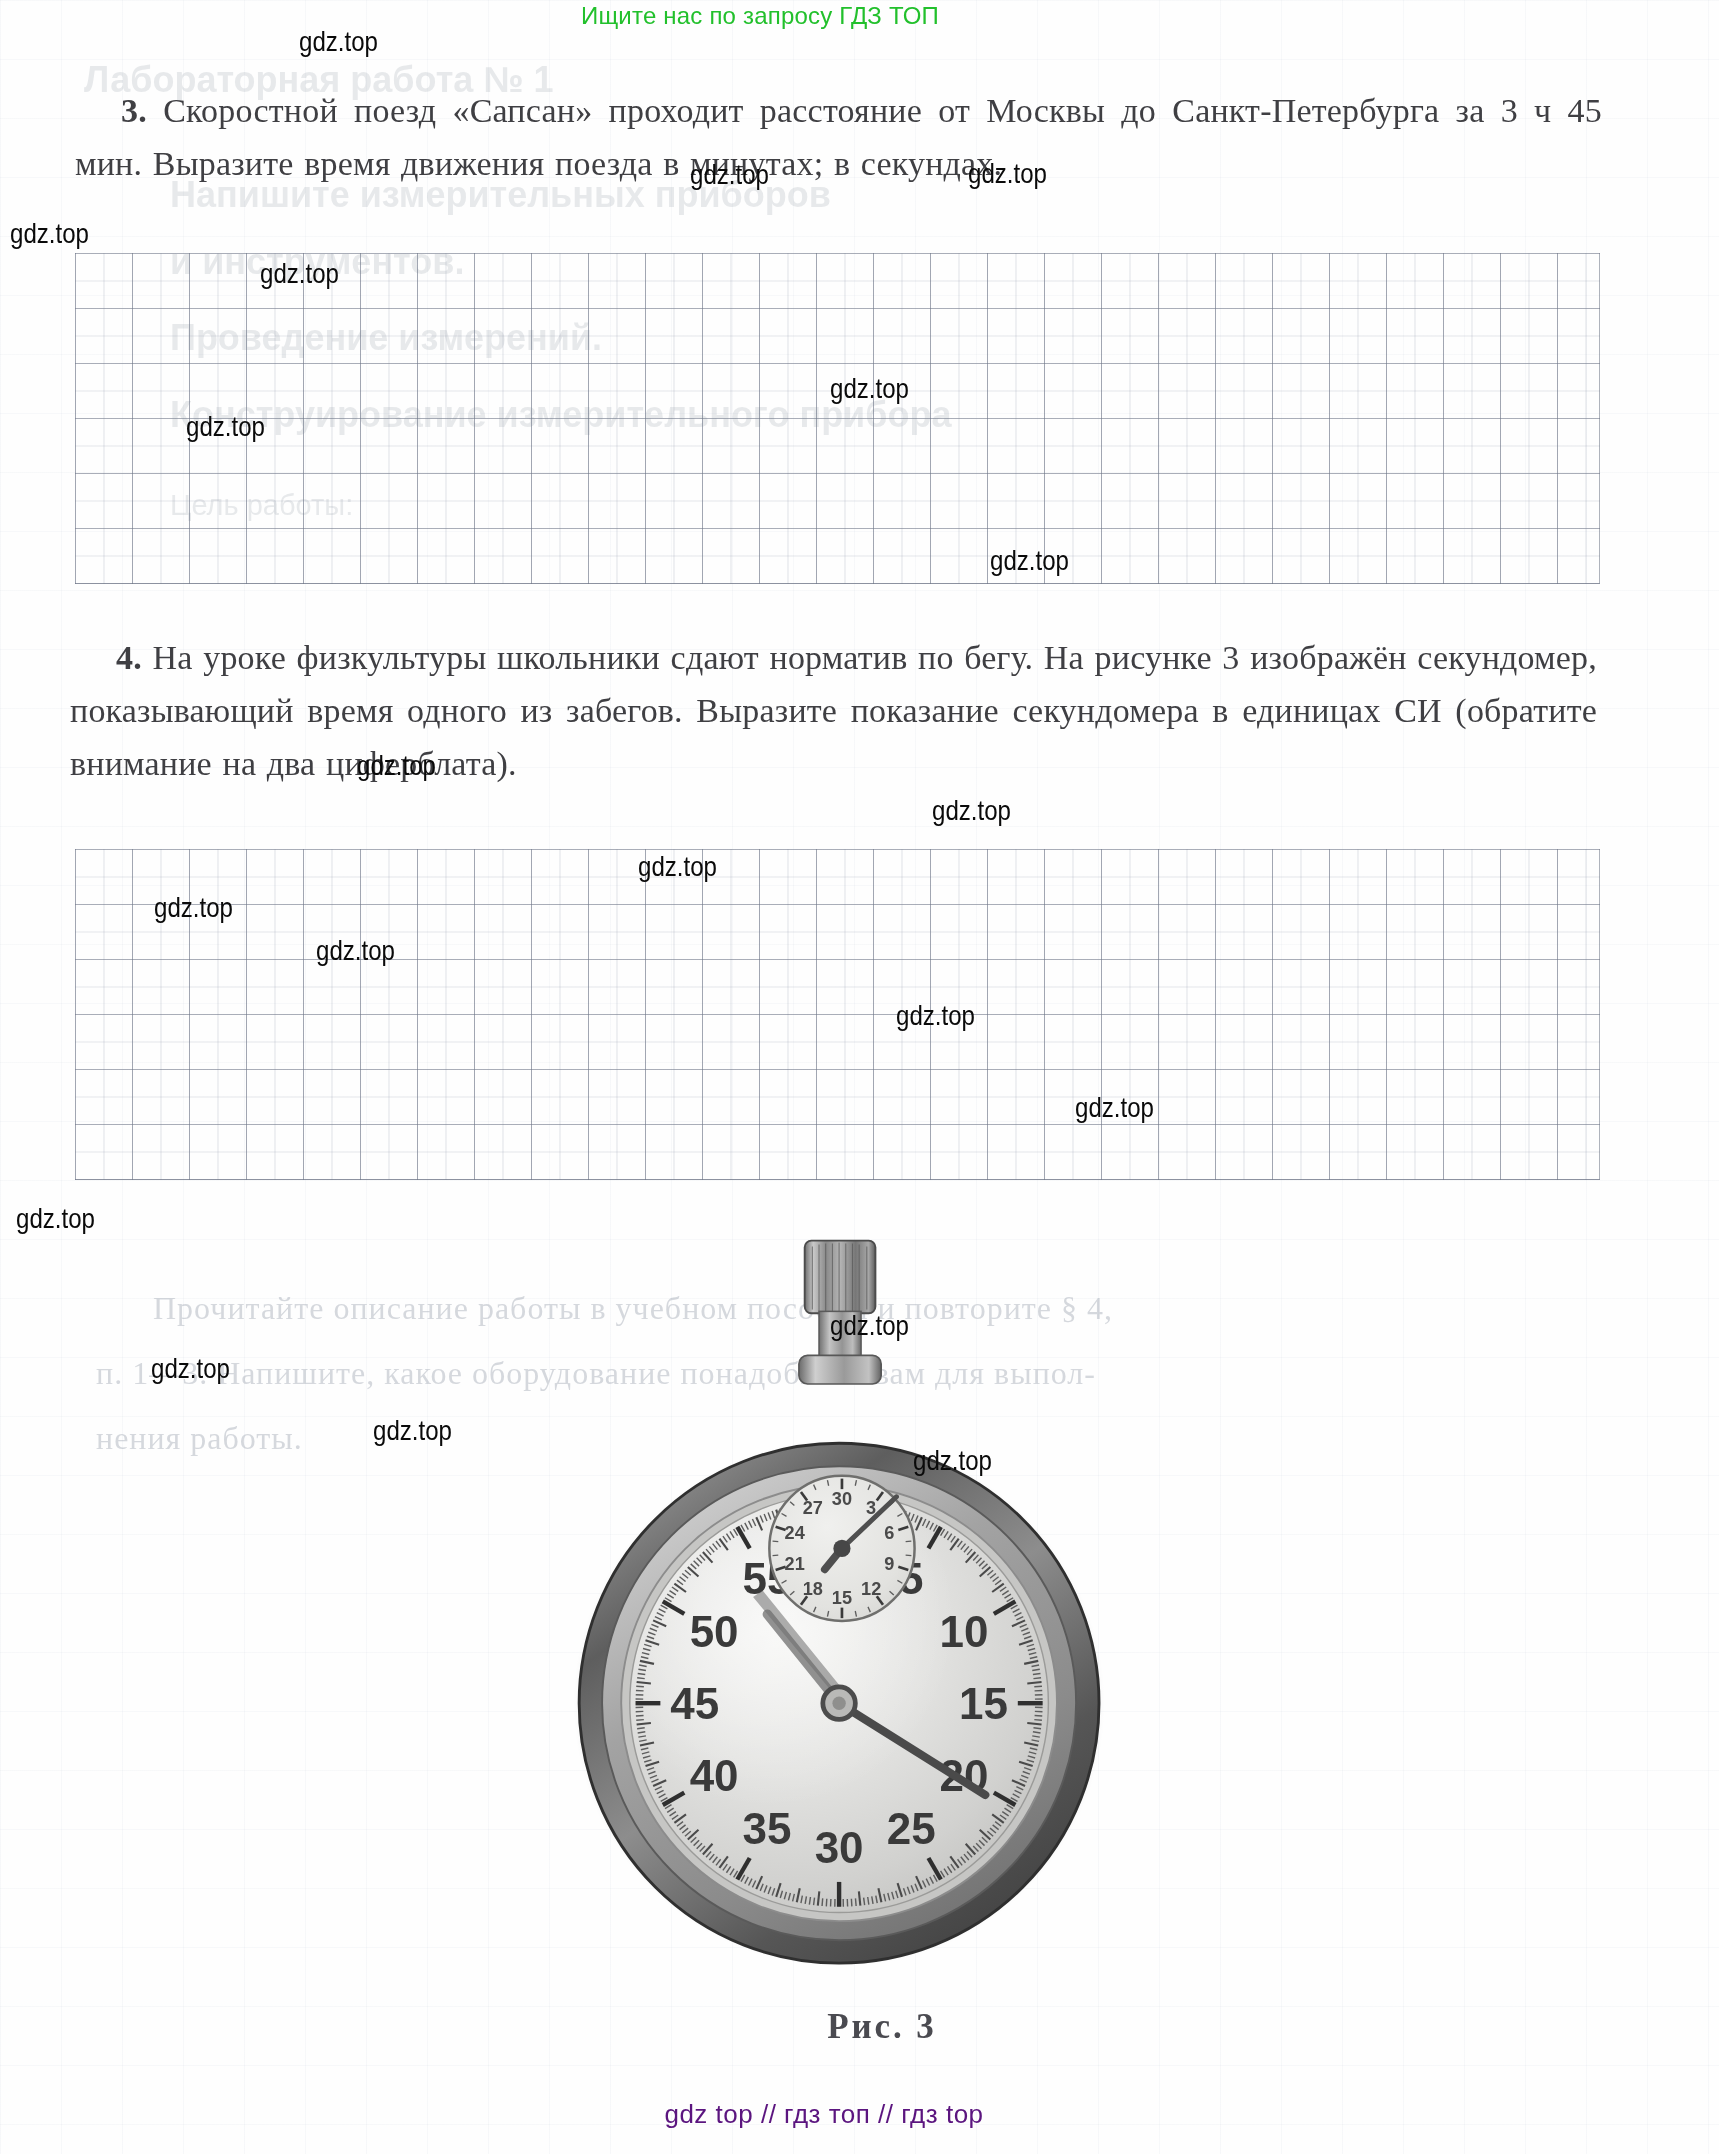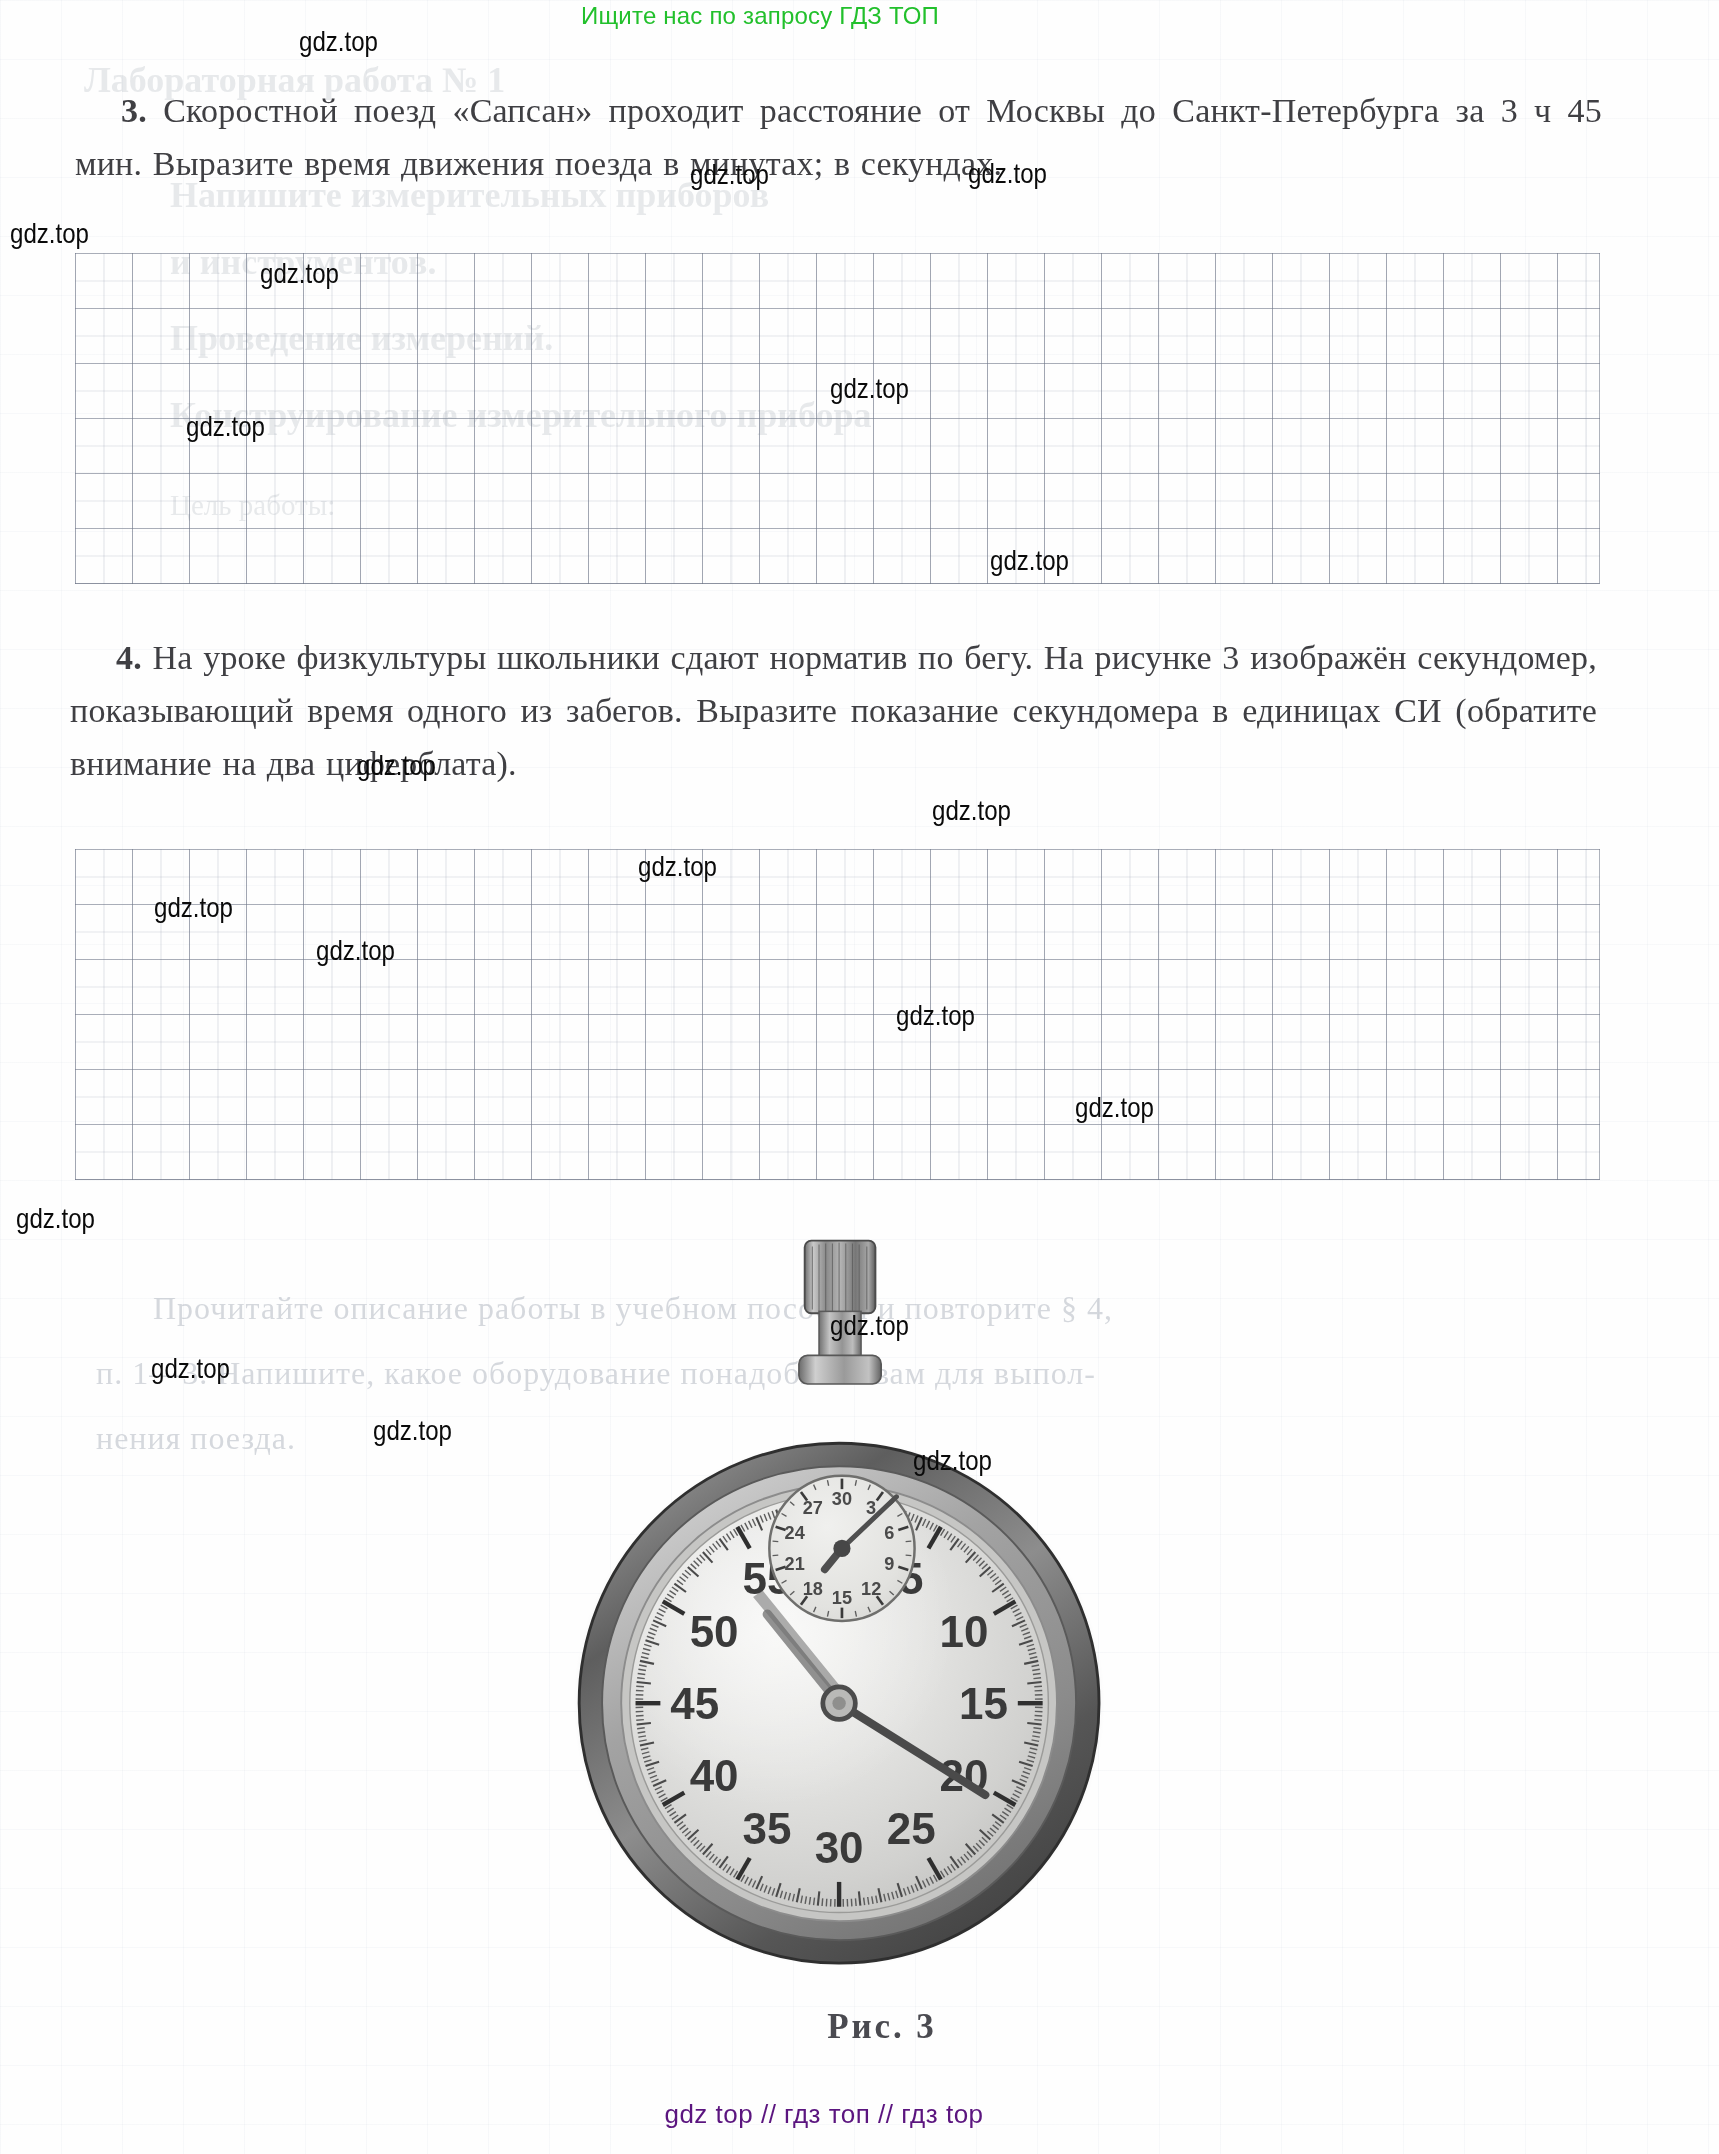--- a/index.html
+++ b/index.html
@@ -51,21 +51,21 @@
       28.5px 100%, 100% 27.5px;
     border-right:1.1px solid rgba(110,118,135,0.55);
     border-bottom:1.1px solid rgba(110,118,135,0.5);
   }
   #grid-1{left:75px;top:253px;width:1524px;height:330px;}
   #grid-2{left:75px;top:849px;width:1524px;height:330px;}
 
   
   .ghost{
     position:absolute;
-    font-family:Liberation Serif, serif;
+    font-family:Liberation Sans, sans-serif;
     color:rgba(120,128,145,0.17);
     font-weight:bold;
     pointer-events:none;
     white-space:nowrap;
   }
   .ghost-serif{
     position:absolute;
     font-family:"Liberation Serif", serif;
     color:rgba(120,128,145,0.30);
     pointer-events:none;
@@ -129,21 +129,21 @@
 <div class="task" id="task3"><b>3.</b> <span>Скоростной поезд «Сапсан» проходит расстояние от Москвы до Санкт-Петербурга за 3 ч 45 мин. Выразите время движения поезда в минутах; в секундах.</span></div>
 
 <div class="grid" id="grid-1"></div>
 
 <div class="task" id="task4"><b>4.</b> <span>На уроке физкультуры школьники сдают норматив по бегу. На рисунке 3 изображён секундомер, показывающий время одного из забегов. Выразите показание секундомера в единицах СИ (обратите внимание на два циферблата).</span></div>
 
 <div class="grid" id="grid-2"></div>
 
 <div class="ghost-serif" id="ghost-p1">Прочитайте описание работы в учебном пособии и повторите § 4,</div>
 <div class="ghost-serif" id="ghost-p2">п. 1—3. Напишите, какое оборудование понадобится вам для выпол-</div>
-<div class="ghost-serif" id="ghost-p3">нения поезда.</div>
+<div class="ghost-serif" id="ghost-p3">нения работы.</div>
 
 <div id="stopwatch-figure">
   <svg width="612" height="755" viewBox="0 0 640 790" xmlns="http://www.w3.org/2000/svg">
     <defs>
       <linearGradient id="crownGrad" x1="0" y1="0" x2="1" y2="0">
         <stop offset="0%" stop-color="#6e6e6e"></stop>
         <stop offset="12%" stop-color="#c9c9c9"></stop>
         <stop offset="30%" stop-color="#8a8a8a"></stop>
         <stop offset="50%" stop-color="#b5b5b5"></stop>
         <stop offset="72%" stop-color="#777777"></stop>

